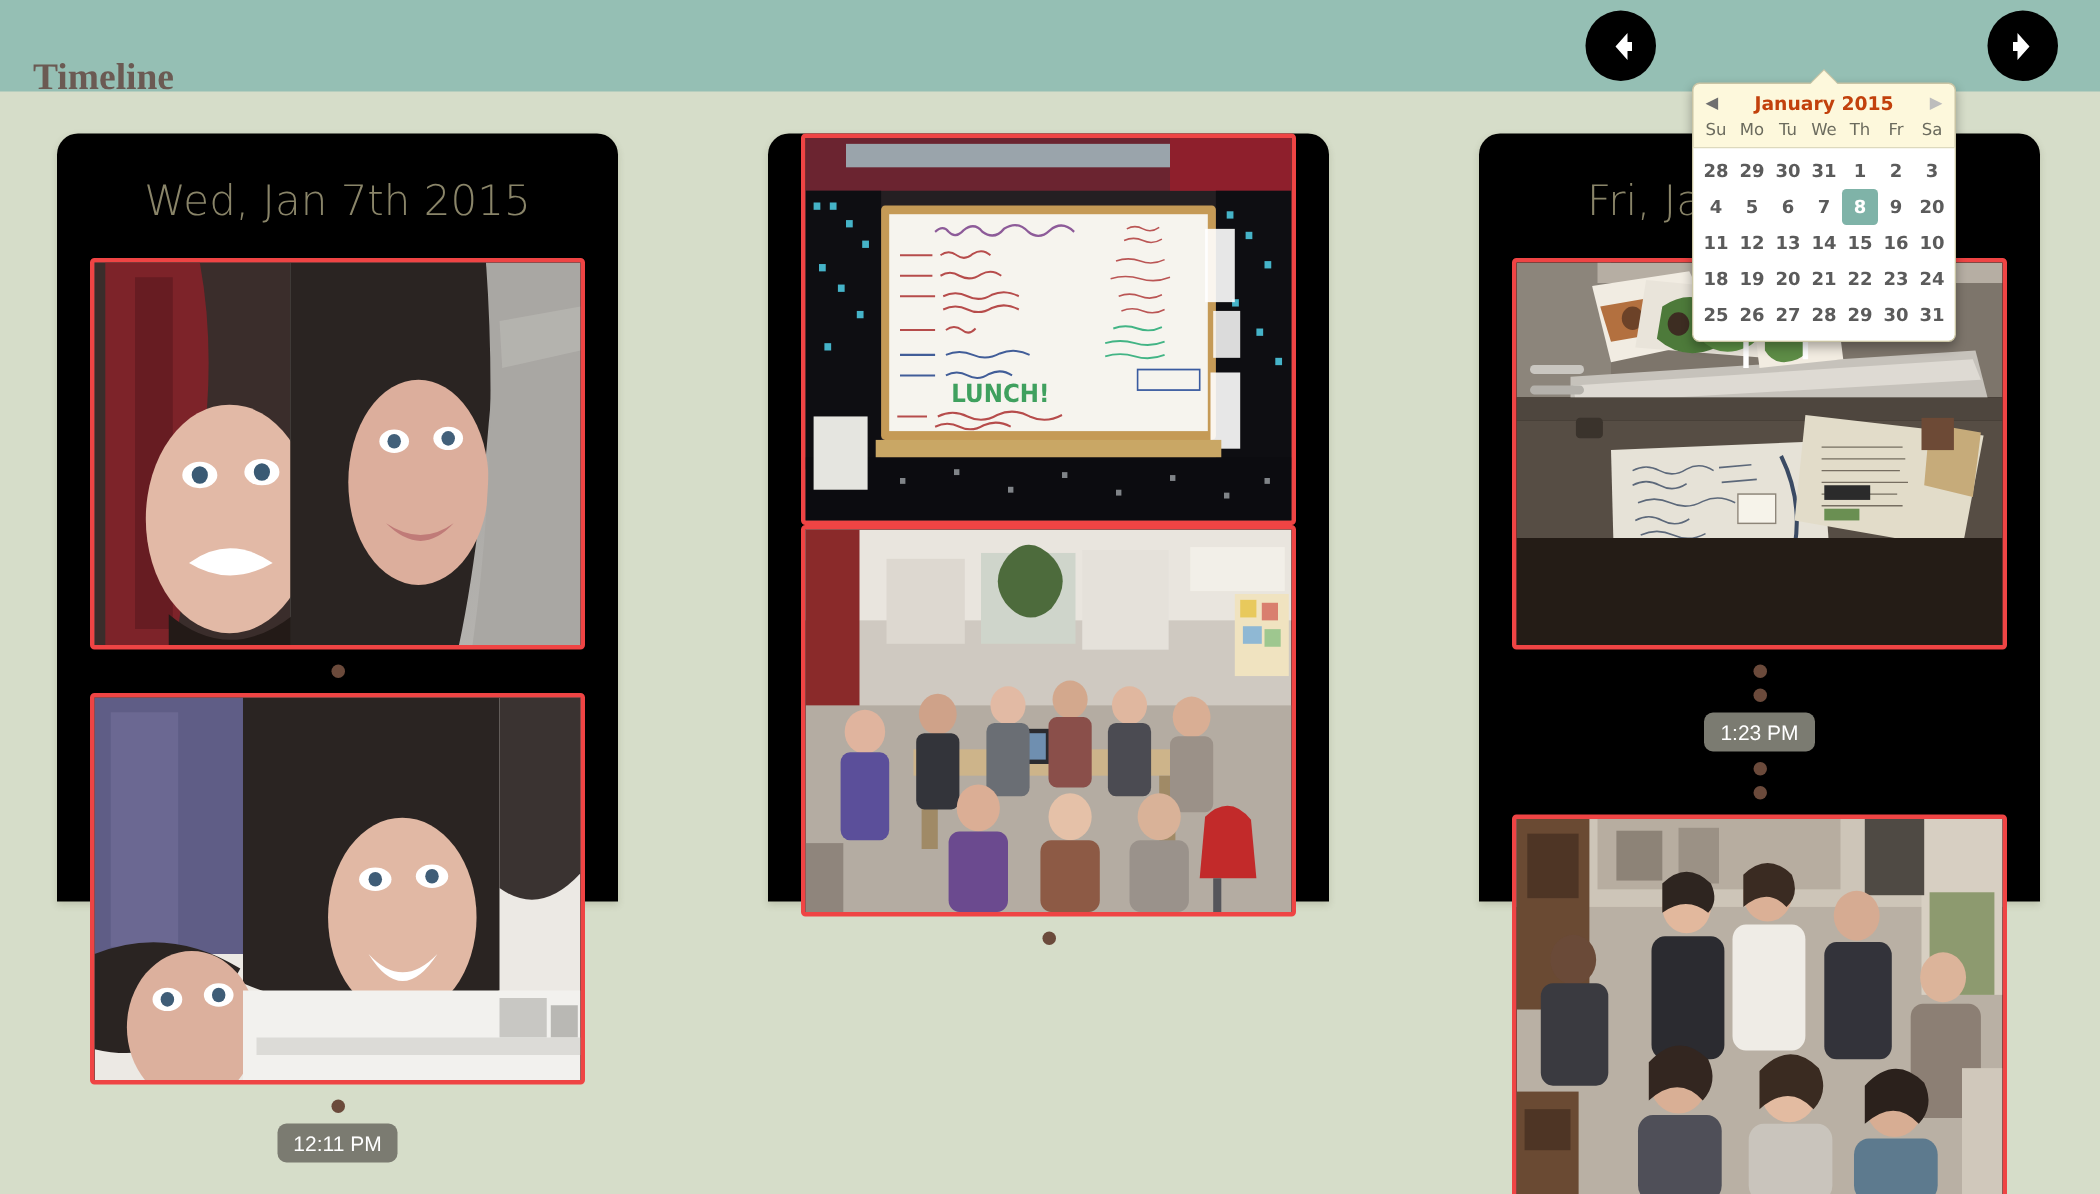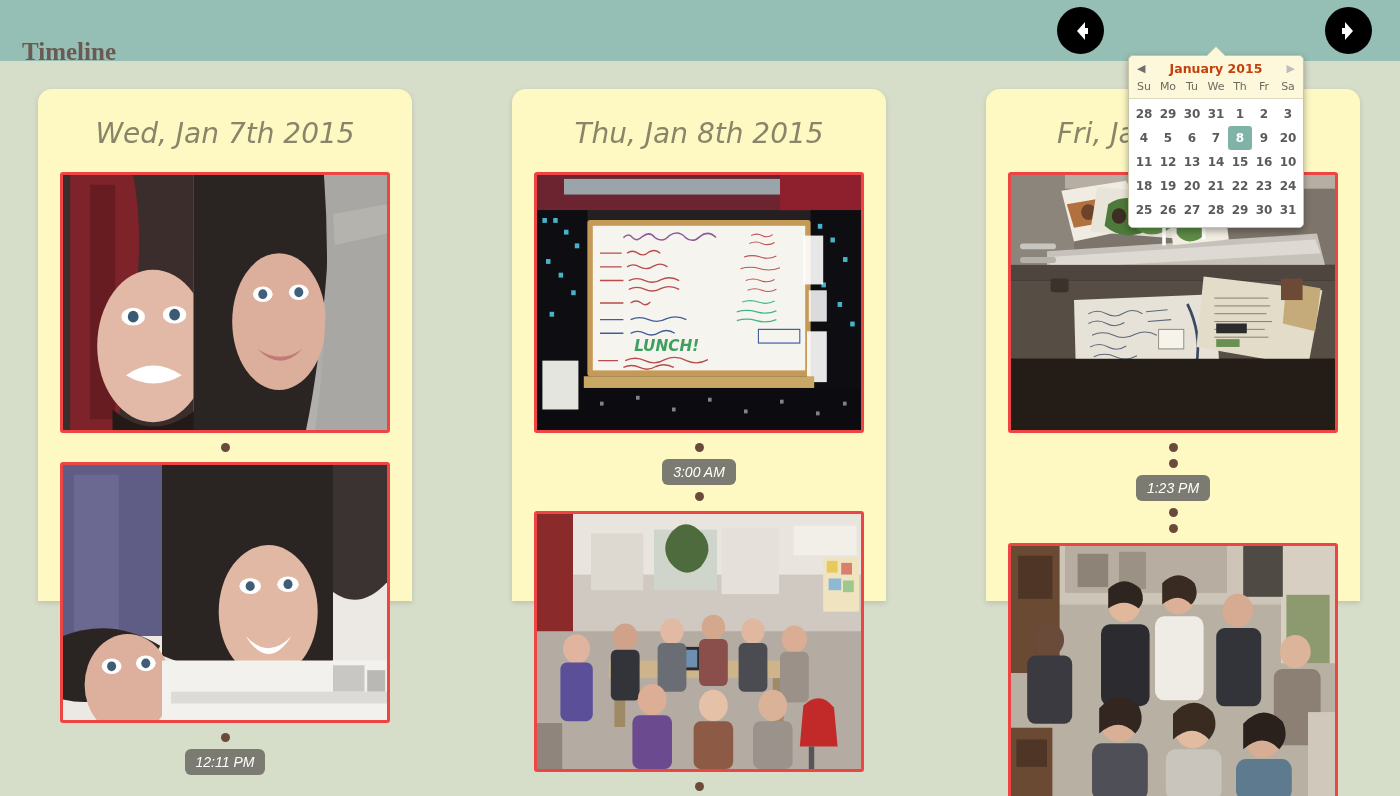--- a/index.html
+++ b/index.html
@@ -128,26 +128,25 @@
 
   
   .board {
     position: absolute; top: 61px; left: 0;
     width: 1400px; height: 735px;
     overflow: hidden;
   }
   .daycol {
     position: absolute; top: 28px;
     width: 374px;
-    background: #fef9c3;
+    background: #000000;
     border-radius: 14px 14px 0 0;
     box-shadow: 0 2px 5px rgba(90,90,60,.20);
     padding: 0 22px;
     height: 512px;
-    font-style: italic;
   }
   .daycol.c1 { left: 38px; }
   .daycol.c2 { left: 512px; }
   .daycol.c3 { left: 986px; }
 
   .daytitle {
     text-align: center;
     font-size: 28px;
     font-weight: 300;
     color: #8a8569;
@@ -330,21 +329,20 @@
       </svg>
     </div>
 
     <div class="connector">
       <span class="dot"></span>
       <span class="timebadge">12:11 PM</span>
     </div>
   </div>
 
   <div class="daycol c2">
-    <div class="daytitle">Thu, Jan 8th 2015</div>
 
     <div class="photo" style="height:261px">
       <svg viewBox="0 0 360 261" preserveAspectRatio="none">
         <rect width="360" height="261" fill="#241f22"></rect>
         <rect x="0" y="0" width="360" height="36" fill="#6b2430"></rect>
         <rect x="30" y="4" width="240" height="16" fill="#9aa4ab"></rect>
         <rect x="270" y="0" width="90" height="36" fill="#8e1f2c"></rect>
         <rect x="0" y="36" width="56" height="190" fill="#0e0e12"></rect>
         <rect x="304" y="36" width="56" height="190" fill="#0e0e12"></rect>
         <g fill="#4fd0e8" opacity=".85">
@@ -412,25 +410,20 @@
             <rect x="190" y="228" width="4" height="4"></rect>
           <rect x="230" y="240" width="4" height="4"></rect>
             <rect x="270" y="230" width="4" height="4"></rect>
           <rect x="310" y="242" width="4" height="4"></rect>
             <rect x="340" y="232" width="4" height="4"></rect>
         </g>
         <rect x="6" y="190" width="40" height="50" fill="#e5e5e0"></rect>
       </svg>
     </div>
 
-    <div class="connector">
-      <span class="dot"></span>
-      <span class="timebadge">3:00 AM</span>
-      <span class="dot"></span>
-    </div>
 
     <div class="photo" style="height:261px">
       <svg viewBox="0 0 360 261" preserveAspectRatio="none">
         <rect width="360" height="261" fill="#cfc9c1"></rect>
         <rect x="0" y="0" width="360" height="62" fill="#e9e5de"></rect>
         <rect x="0" y="0" width="40" height="130" fill="#8a2a2a"></rect>
         <rect x="60" y="20" width="58" height="58" fill="#ddd8d0"></rect>
         <rect x="130" y="16" width="70" height="62" fill="#cfd5cb"></rect>
         <path d="M150 18 q16 -16 34 2 q14 16 -2 34 q-18 14 -34 -4 q-12 -16 2 -32 Z" fill="#4d6b3c"></path>
         <rect x="205" y="14" width="64" height="68" fill="#e5e1da"></rect>

